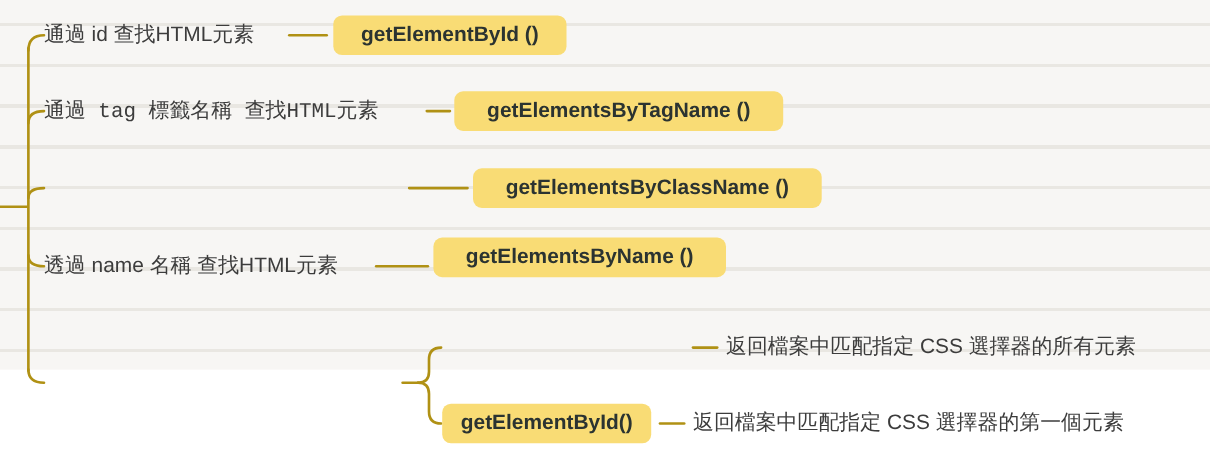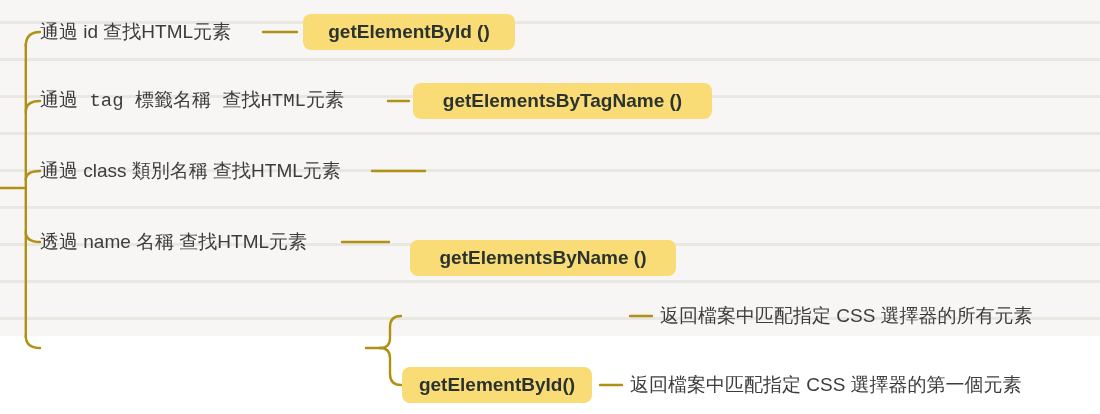--- a/index.html
+++ b/index.html
@@ -40,21 +40,21 @@
   .desc{
     position:absolute;height:28px;line-height:28px;
     font-size:19px;color:var(--label-text);white-space:nowrap;text-align:center;
   }
   
   .label.b1{top:18px;}  .label.b2{top:87px;font-family:Liberation Mono, monospace;}  .label.b3{top:157px;}
   .label.b4{top:228px;text-align:center;} .label.b5{top:334px;}
   .method.m1{top:14px;left:303px;min-width:212px;}
   .method.m2{top:83px;left:413px;min-width:299px;}
   .method.m3{top:153px;left:430px;min-width:317px;}
-  .method.m4{top:240px;left:394px;min-width:266px;margin-left:16px;}
+  .method.m4{top:216px;left:394px;min-width:266px;}
   .method.c1{top:298px;left:402px;min-width:218px;}
   .method.c2{top:367px;left:402px;min-width:190px;}
   .desc.d1{top:302px;left:660px;}
   .desc.d2{top:371px;left:630px;}
 </style>
 </head>
 <body>
 
 <div class="canvas">
 
@@ -76,21 +76,21 @@
     <path d="M 630 316 H 652"></path>
     <path d="M 600 385 H 622"></path>
   </svg>
 
   <span class="label b1">通過 id 查找HTML元素</span>
   <div class="method m1">getElementById ()</div>
 
   <span class="label b2">通過 tag 標籤名稱 查找HTML元素</span>
   <div class="method m2">getElementsByTagName ()</div>
 
-  <span class="label b3">通過 class 類別名稱 查找HTML元素</span>
+  <div class="method m3">getElementsByClassName ()</div>
 
   <span class="label b4">透過 name 名稱 查找HTML元素</span>
   <div class="method m4">getElementsByName ()</div>
 
 
   <span class="desc d1">返回檔案中匹配指定 CSS 選擇器的所有元素</span>
 
   <div class="method c2">getElementById()</div>
   <span class="desc d2">返回檔案中匹配指定 CSS 選擇器的第一個元素</span>
 

